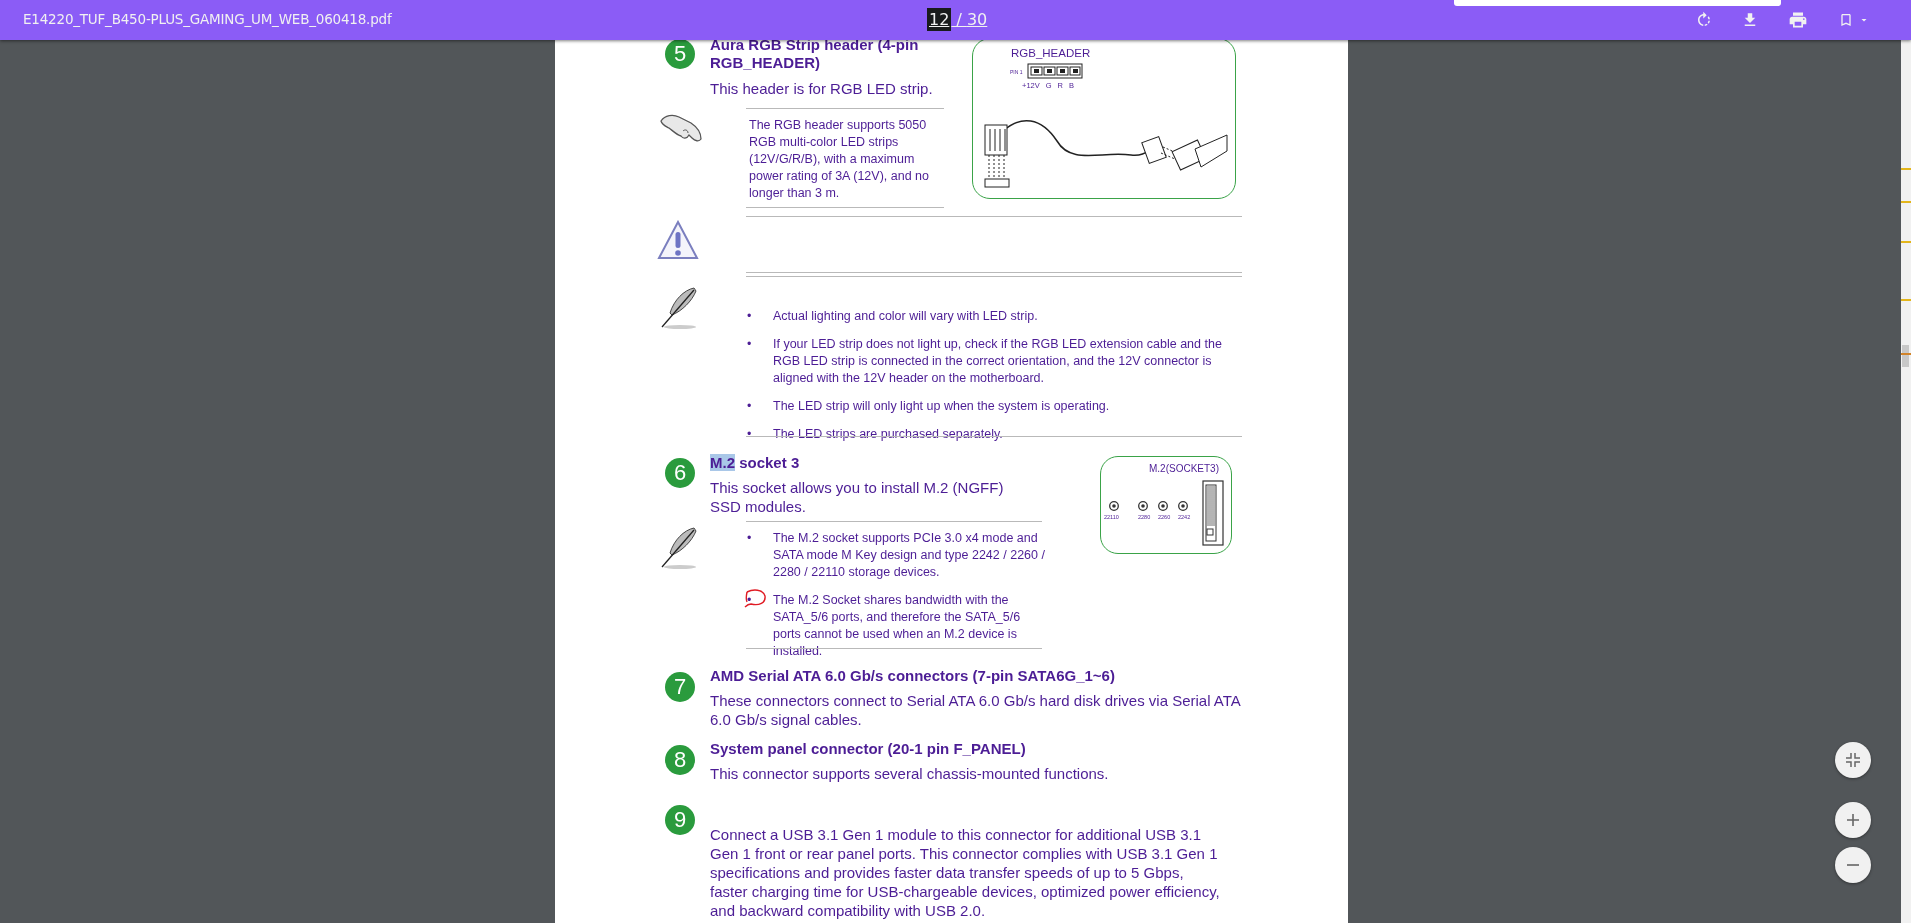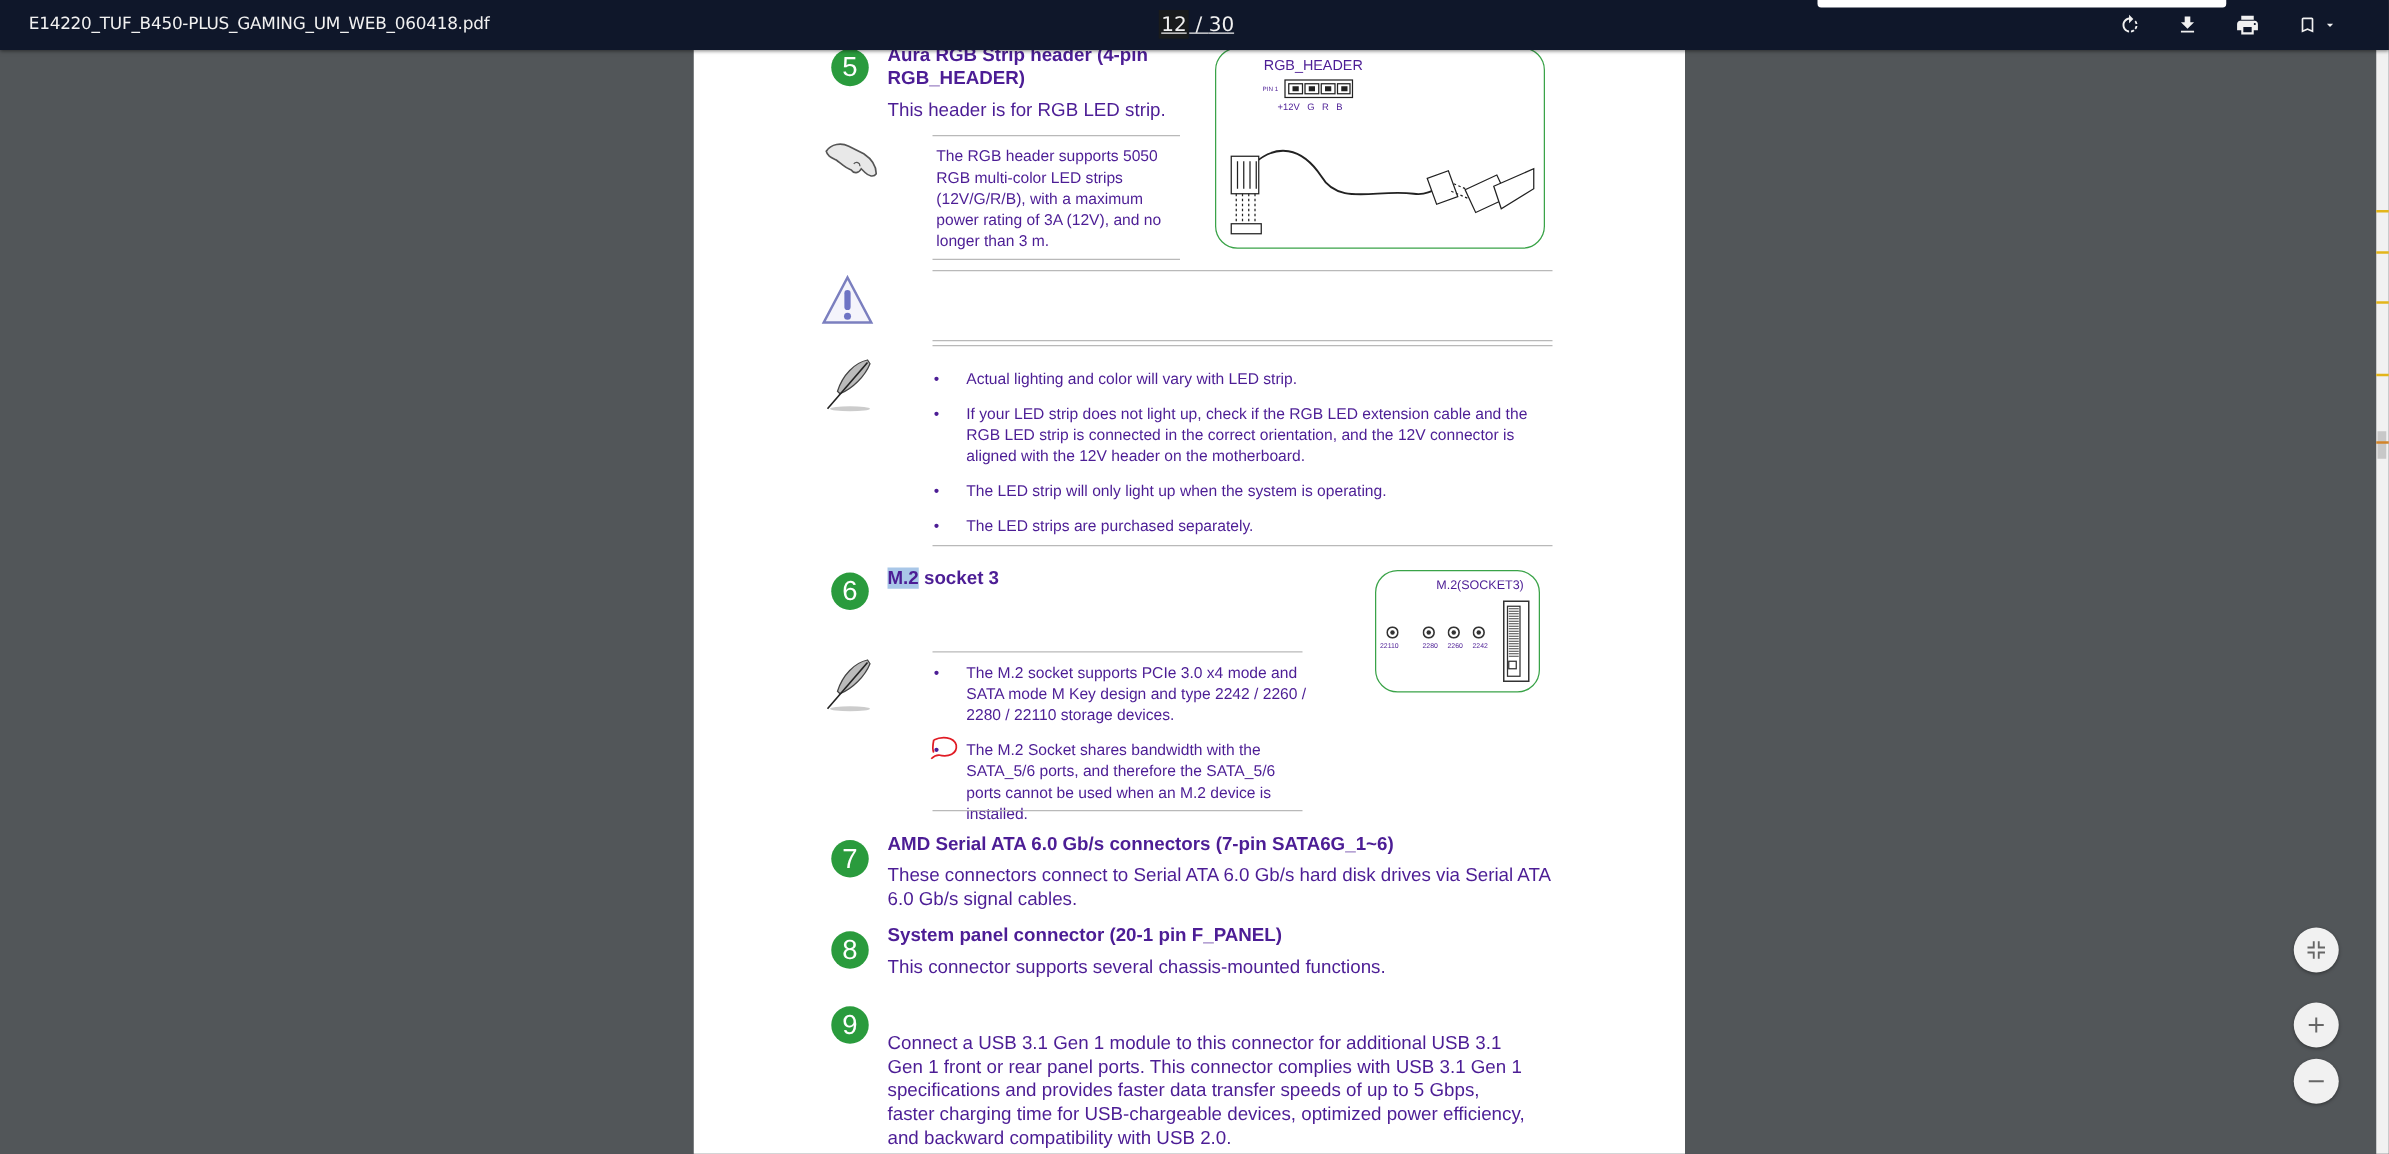--- a/index.html
+++ b/index.html
@@ -1,17 +1,17 @@
 <!DOCTYPE html>
 <html><head>
 <meta charset="utf-8">
 <style>
   * { box-sizing: border-box; margin: 0; padding: 0; }
   html, body { width: 1911px; height: 923px; overflow: hidden; background: #525659; font-family: "Liberation Sans", sans-serif; }
-  .toolbar { position: absolute; left: 0; top: 0; width: 1911px; height: 40px; background: #0f172a; color: #f1f1f1; box-shadow: 0 1px 3px rgba(0,0,0,.5); z-index: 10; }
+  .toolbar { position: absolute; left: 0; top: 0; width: 1911px; height: 40px; background: #8b5cf6; color: #f1f1f1; box-shadow: 0 1px 3px rgba(0,0,0,.5); z-index: 10; }
   .title { position: absolute; left: 23px; top: 11px; font-size: 13.5px; font-family: "DejaVu Sans", sans-serif; letter-spacing: -0.2px; color: #f1f1f1; }
   .pager { position: absolute; left: 927px; top: 10px; font-size: 16px; font-family: "DejaVu Sans", sans-serif; color: #f1f1f1; text-decoration: underline; }
   .pager .cur { background: #191b1c; padding: 2px 2px; }
   .tbtn { position: absolute; top: 8px; width: 24px; height: 24px; display: flex; align-items: center; justify-content: center; cursor: pointer; }
   .popup { position: absolute; left: 1454px; top: 0; width: 327px; height: 6px; background: #fff; border-radius: 0 0 3px 3px; z-index: 11; }
   .page { position: absolute; left: 555px; top: 40px; width: 793px; height: 883px; background: #fff; overflow: hidden; }
   .scrollbar { position: absolute; right: 0; top: 40px; width: 10px; height: 883px; background: #f1f1f1; }
   .mark { position: absolute; right: 0; width: 10px; height: 2px; background: #e3b51a; }
   .thumb { position: absolute; right: 2px; width: 7px; height: 22px; background: #c8c8c8; }
   .fab { position: absolute; left: 1835px; width: 36px; height: 36px; border-radius: 50%; background: #f1f1f1; display: flex; align-items: center; justify-content: center; box-shadow: 0 1px 3px rgba(0,0,0,.4); cursor: pointer; }
@@ -125,30 +125,31 @@
   </svg>
   <div class="hr" style="left:191px;top:176px;width:496px"></div>
   <div class="hr" style="left:191px;top:232px;width:496px"></div>
   <div class="hr" style="left:191px;top:236px;width:496px"></div>
 
   <svg style="position:absolute;left:103px;top:245px" width="44" height="46" viewBox="0 0 44 46">
     <ellipse cx="22" cy="42" rx="16" ry="2" fill="#ccc"></ellipse>
     <path d="M36 3 C26 5 16 15 12 28 L14 30 C24 26 34 16 38 6 Z" fill="#bbb" stroke="#444" stroke-width="1"></path>
     <path d="M36 5 L4 42" stroke="#222" stroke-width="1.3"></path>
   </svg>
-  <ul class="bullet-list doc" style="left:190px;top:255px;width:500px">
+  <ul class="bullet-list doc" style="left:190px;top:268px;width:500px">
     <li>Actual lighting and color will vary with LED strip.</li>
     <li>If your LED strip does not light up, check if the RGB LED extension cable and the RGB LED strip is connected in the correct orientation, and the 12V connector is aligned with the 12V header on the motherboard.</li>
     <li>The LED strip will only light up when the system is operating.</li>
     <li>The LED strips are purchased separately.</li>
   </ul>
   <div class="hr" style="left:191px;top:396px;width:496px"></div>
 
   <div class="num" style="left:110px;top:418px">6</div>
   <div class="doc h" style="left:155px;top:414px"><span class="highlight">M.2</span><span> socket 3</span></div>
+  <div class="doc p" style="left:155px;top:438px;width:320px">This socket allows you to install M.2 (NGFF) SSD modules.</div>
   <div class="hr" style="left:191px;top:481px;width:296px"></div>
   <svg style="position:absolute;left:103px;top:485px" width="44" height="46" viewBox="0 0 44 46">
     <ellipse cx="22" cy="42" rx="16" ry="2" fill="#ccc"></ellipse>
     <path d="M36 3 C26 5 16 15 12 28 L14 30 C24 26 34 16 38 6 Z" fill="#bbb" stroke="#444" stroke-width="1"></path>
     <path d="M36 5 L4 42" stroke="#222" stroke-width="1.3"></path>
   </svg>
   <ul class="bullet-list doc" style="left:190px;top:490px;width:300px">
     <li>The M.2 socket supports PCIe 3.0 x4 mode and SATA mode M Key design and type 2242 / 2260 / 2280 / 22110 storage devices.</li>
     <li>The M.2 Socket shares bandwidth with the SATA_5/6 ports, and therefore the SATA_5/6 ports cannot be used when an M.2 device is installed.</li>
   </ul>

